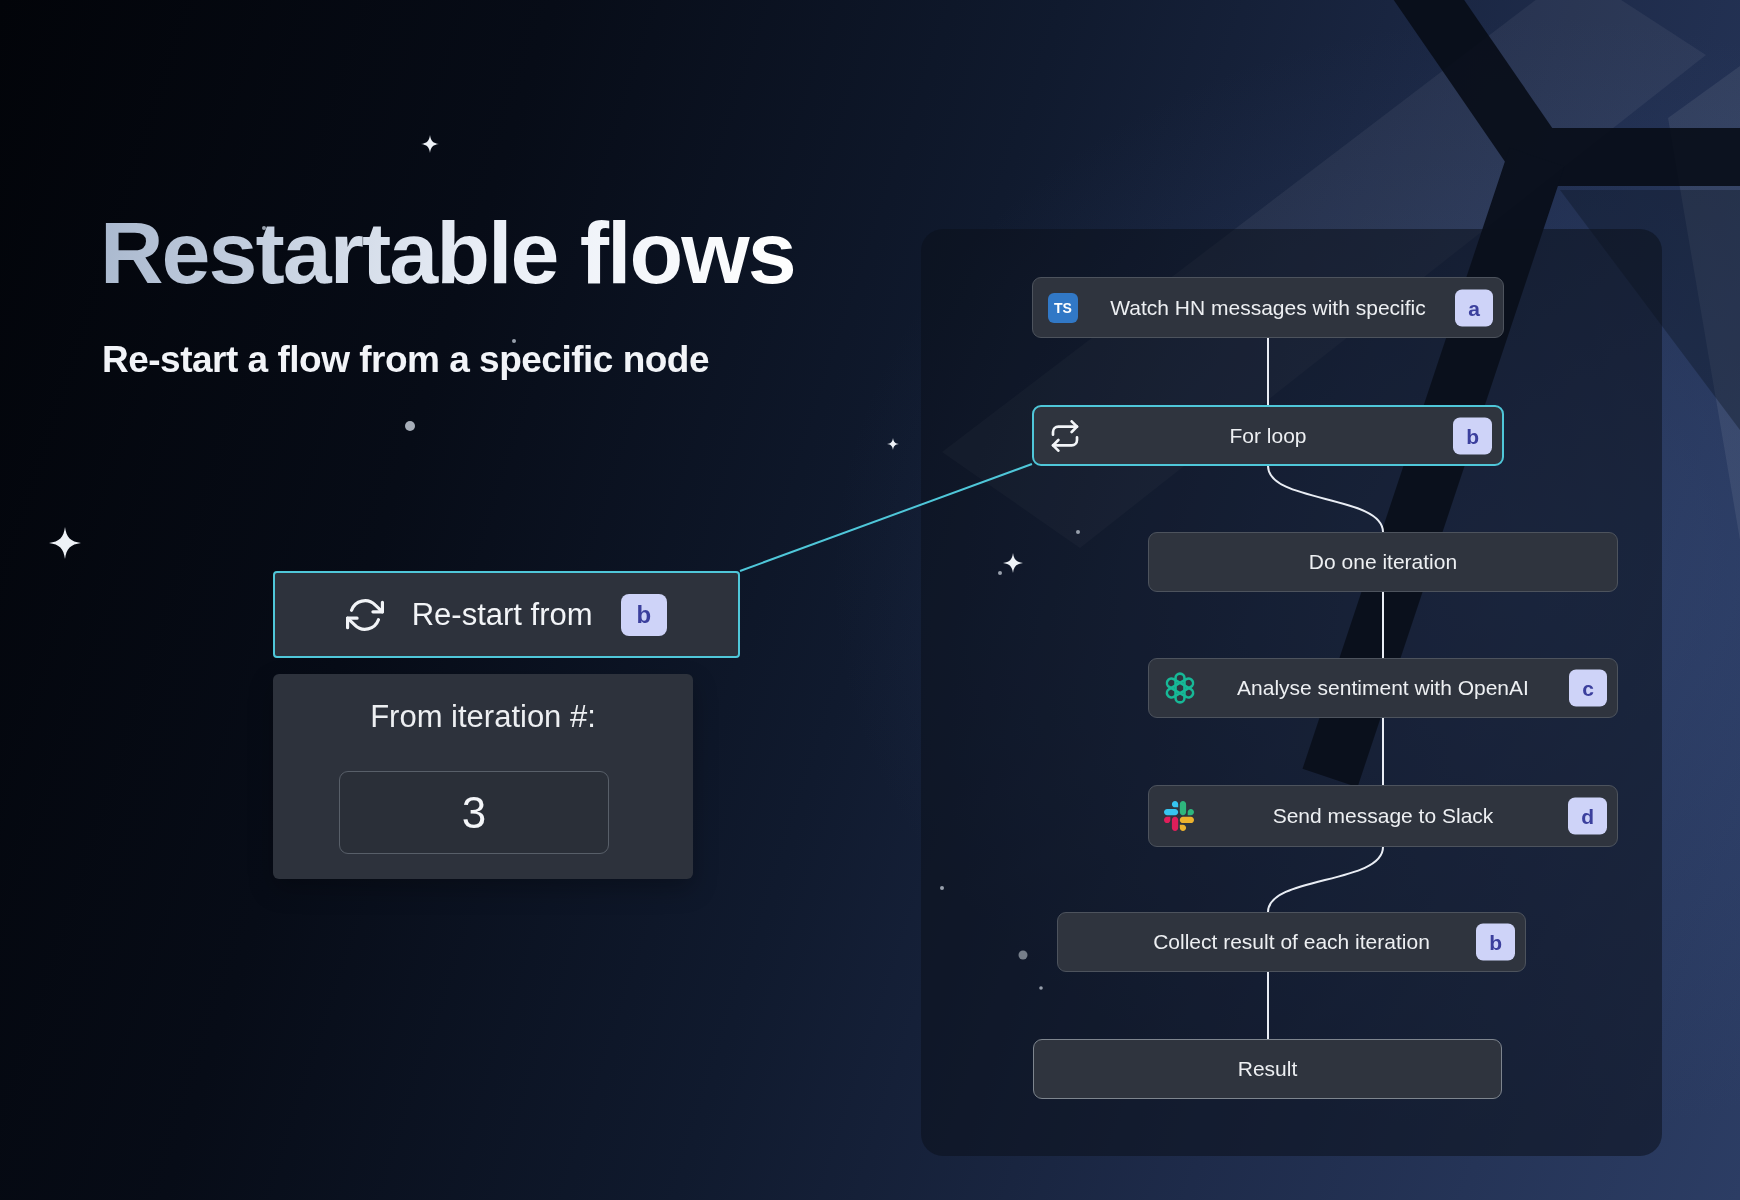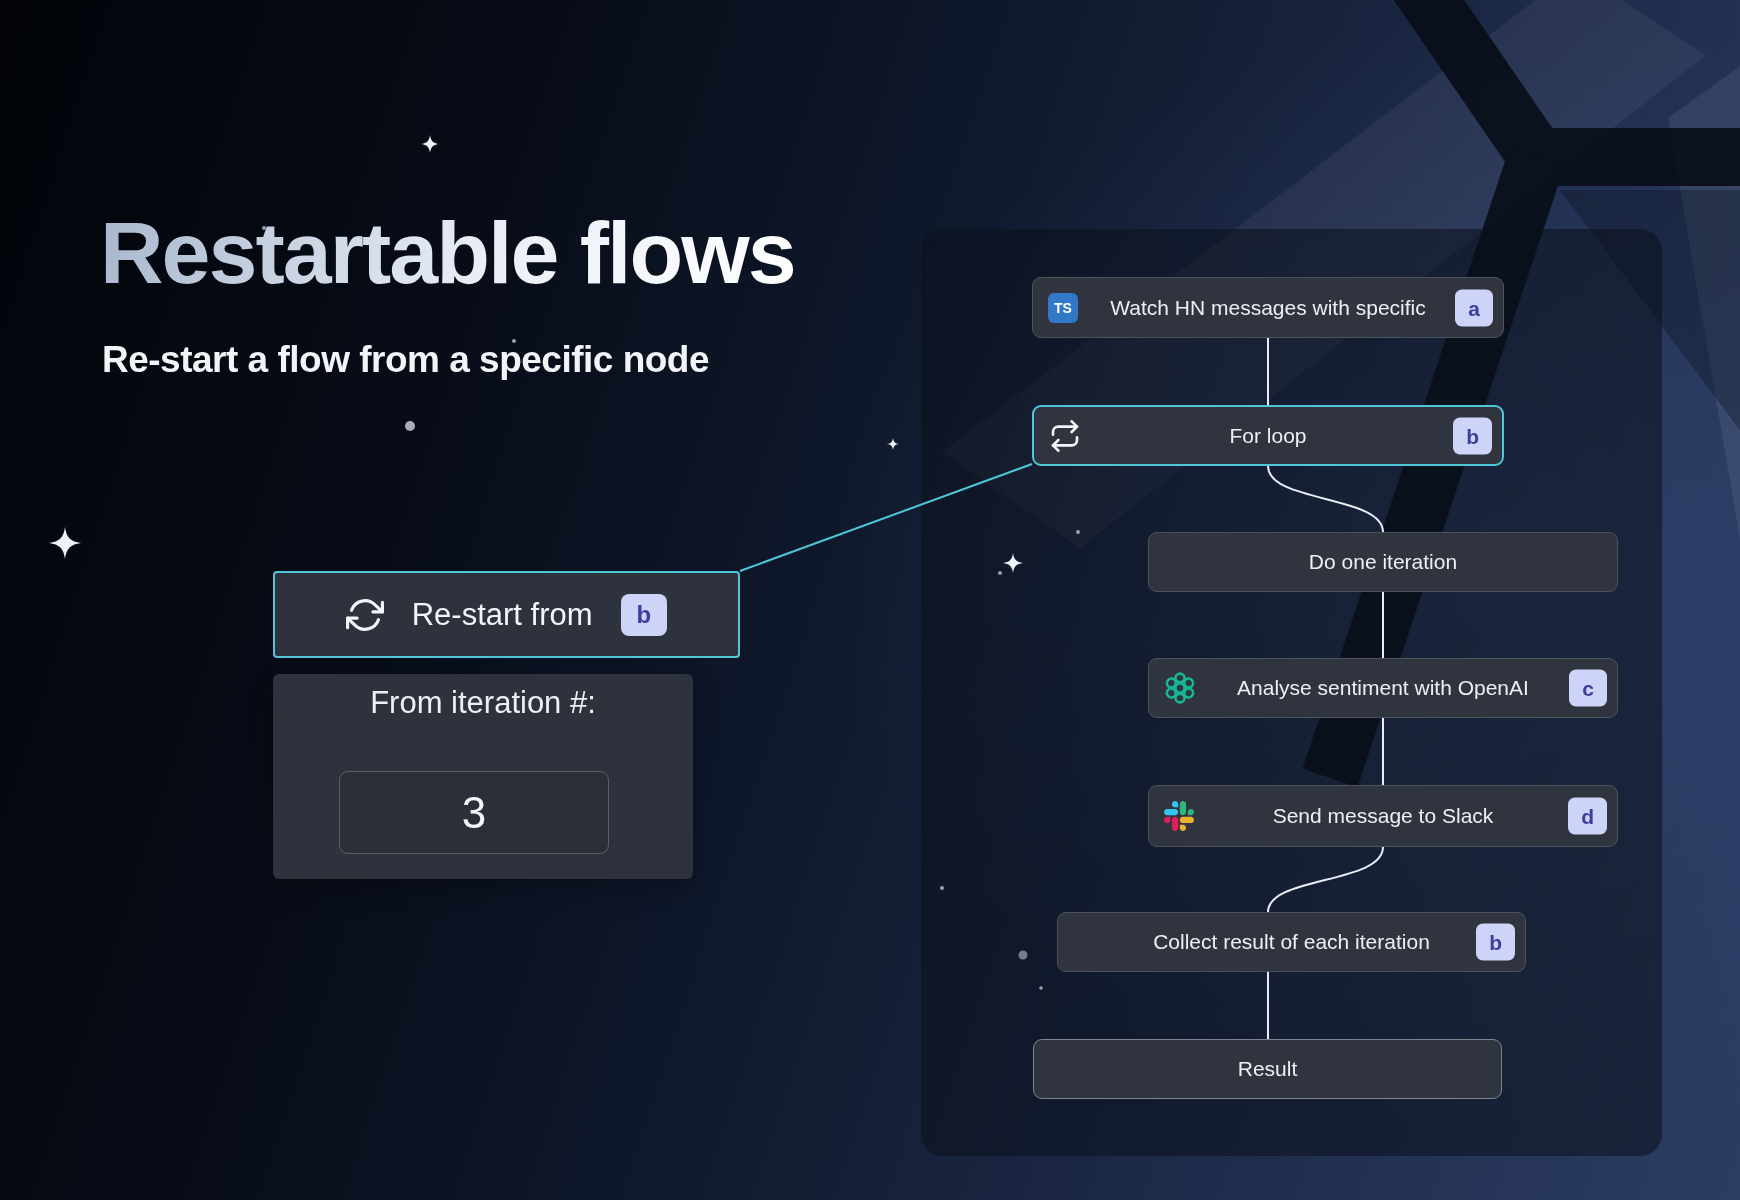--- a/index.html
+++ b/index.html
@@ -55,21 +55,21 @@
     display:flex;align-items:center;justify-content:center;gap:28px;color:#f2f4f7;
   }
   .restart-box .rlabel{font-size:31px;}
   .restart-box .badge{position:static;transform:none;font-size:24px;padding:9px 16px;border-radius:8px;}
 
   
   .iter-card{
     position:absolute;left:273px;top:674px;width:420px;height:205px;z-index:4;box-sizing:border-box;
     background:#2d323c;border-radius:6px;box-shadow:0 10px 24px rgba(0,0,0,0.25);
   }
-  .iter-card .ilabel{margin-top:11px;text-align:center;font-size:31px;color:#edeff2;}
+  .iter-card .ilabel{margin-top:25px;text-align:center;font-size:31px;color:#edeff2;}
   .iter-input{
     position:absolute;left:66px;top:97px;width:270px;height:83px;box-sizing:border-box;
     background:rgba(0,0,0,0.06);border:1px solid #585f69;border-radius:9px;
     color:#f4f6f9;font-size:44px;text-align:center;outline:none;
     font-family:"Liberation Sans",sans-serif;
   }
 </style>
 </head>
 <body>
 

